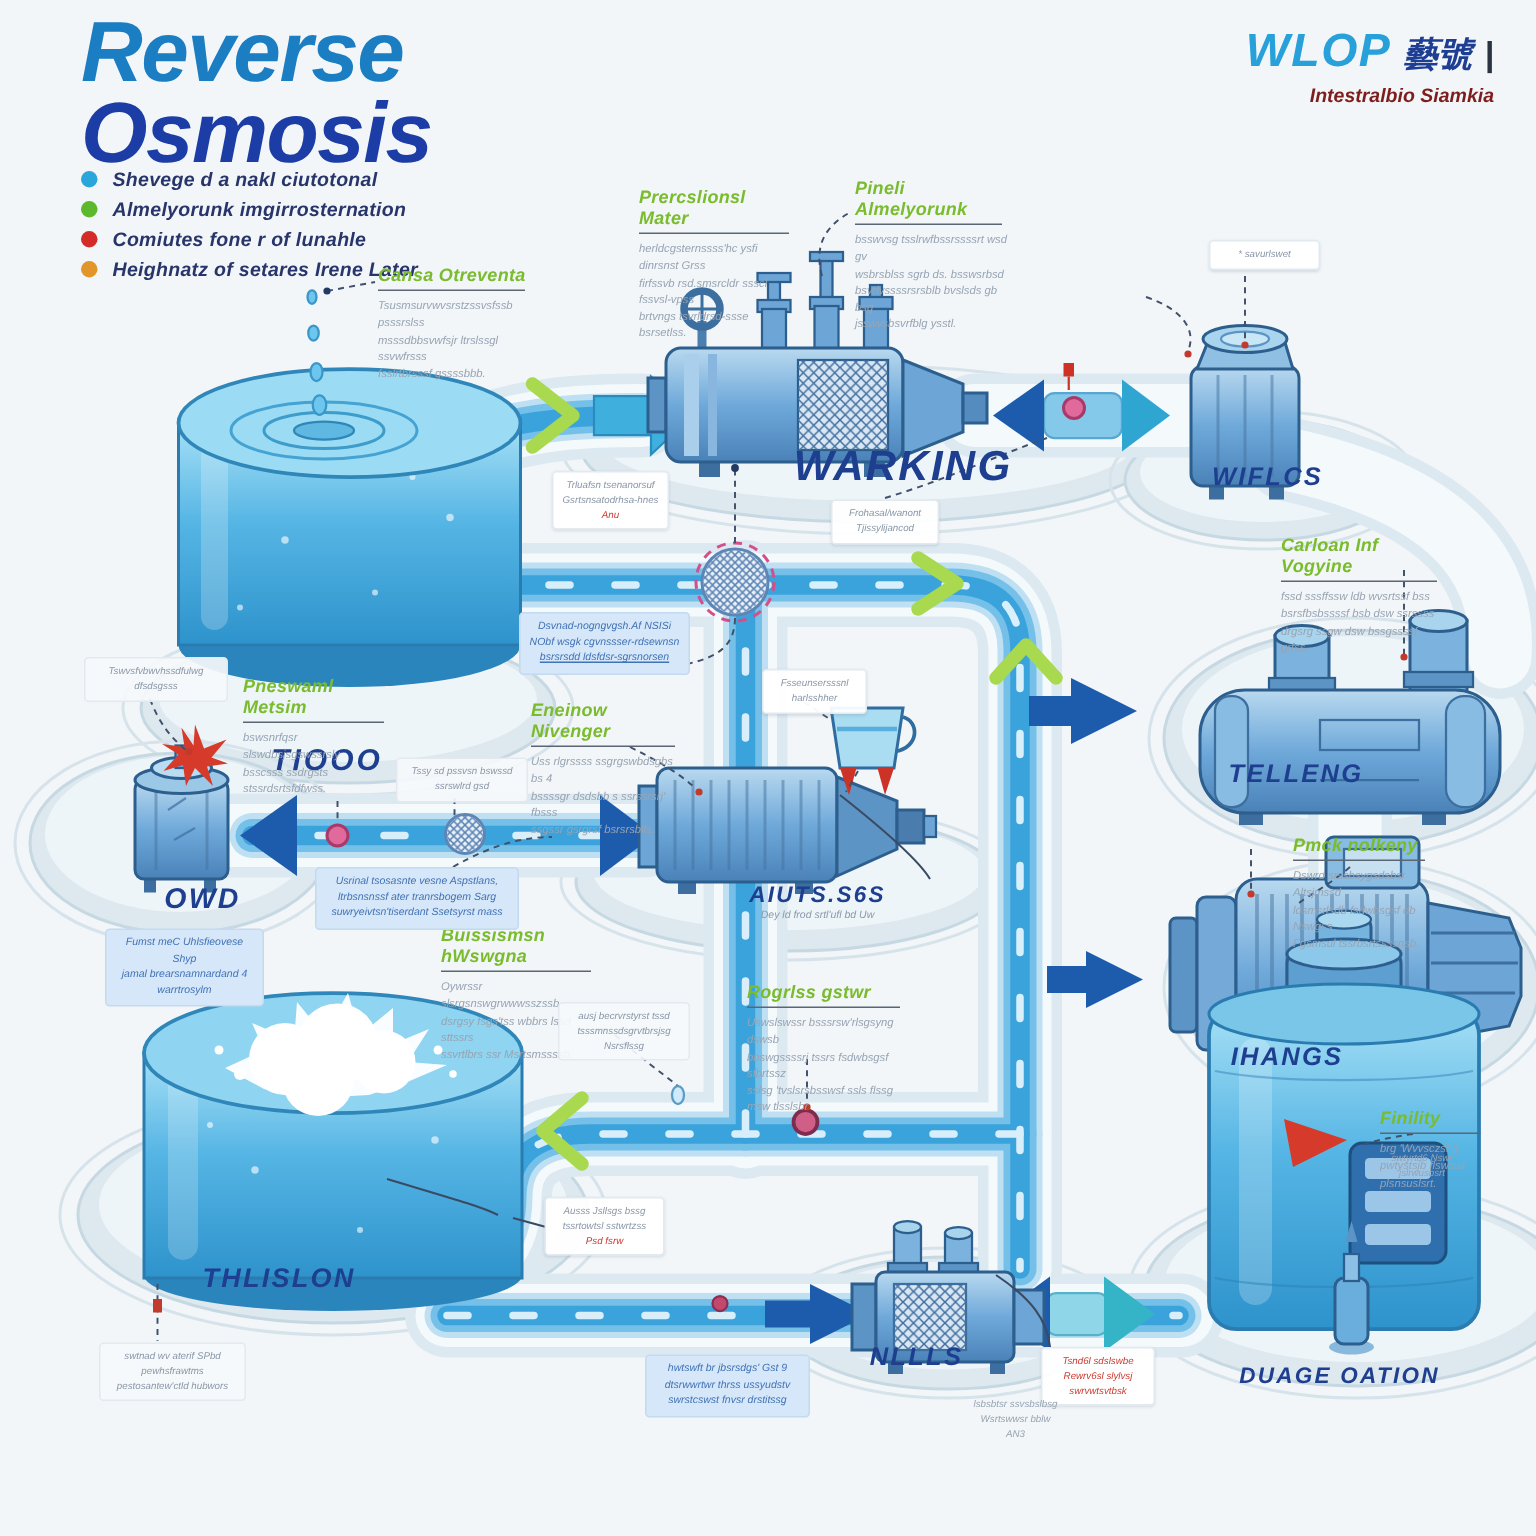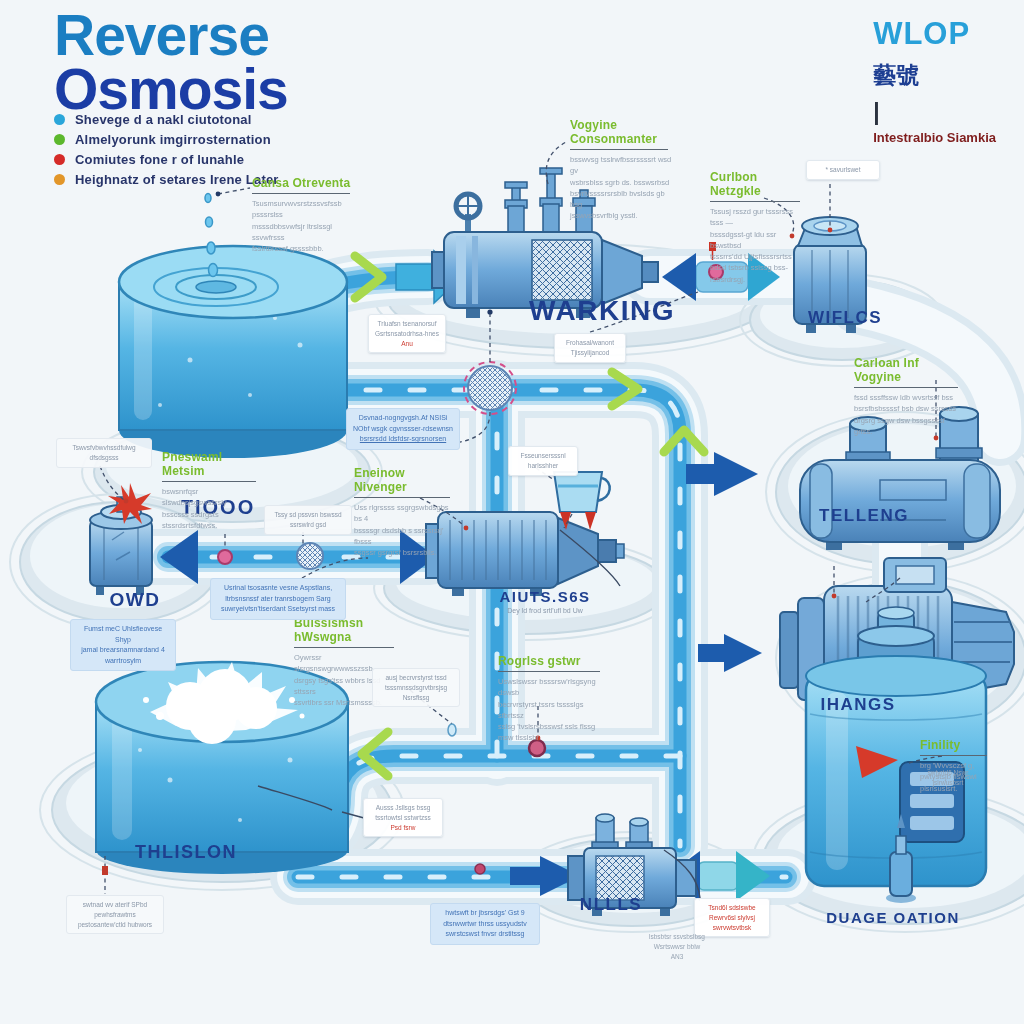--- a/index.html
+++ b/index.html
@@ -1,26 +1,26 @@
 <!DOCTYPE html>
 <html><head>
 <meta charset="utf-8">
 <style>
   html,body{margin:0;padding:0;}
   body{width:1024px;height:1024px;position:relative;overflow:hidden;
        background:#f2f6f9;font-family:"Liberation Sans",sans-serif;}
-  #stage{position:absolute;inset:0;width:1024px;height:996px;}
+  #stage{position:absolute;inset:0;width:1024px;height:996px;font-style:italic;}
   svg{position:absolute;inset:0;}
 
   .title{position:absolute;left:54px;top:8px;font-weight:800;line-height:.95;letter-spacing:-1px;z-index:6;}
   .t1{font-size:57px;color:#1b7ec2;}
   .t2{font-size:57px;color:#1b3da5;}
 
   .brand{position:absolute;right:28px;top:16px;text-align:right;z-index:6;}
-  .brand-row{display:flex;justify-content:flex-end;align-items:baseline;gap:8px;flex-direction:column;}
+  .brand-row{display:flex;justify-content:flex-end;align-items:baseline;gap:8px;}
   .b-name{font-size:31px;font-weight:800;color:#28a0d9;letter-spacing:1px;}
   .b-cjk{font-size:23px;font-weight:bold;color:#1d3e92;}
   .b-mark{font-size:23px;color:#2b3340;font-weight:bold;}
   .b-sub{font-size:13px;font-weight:bold;color:#7f1d1d;margin-top:4px;}
 
   .footer{position:absolute;left:872px;top:942px;text-align:center;z-index:6;}
   .f-name{font-size:35px;font-weight:800;color:#1c3da0;letter-spacing:-.5px;}
   .f-sub{font-size:8px;font-weight:bold;color:#2d51b0;letter-spacing:.8px;}
 
   .legend{position:absolute;left:54px;top:112px;z-index:6;}
@@ -509,36 +509,35 @@
 <div class="station" style="left:611px;top:895px;font-size:17px">NLLLS</div>
 <div class="station" style="left:893px;top:909px;font-size:15px">DUAGE OATION</div>
 
 <div class="callout" style="left:252px;top:176px;width:102px">
   <div class="c-title">Cansa Otreventa</div>
   <div class="c-div"></div>
   <div class="c-line">Tsusmsurvwvsrstzssvsfssb psssrslss</div>
   <div class="c-line">msssdbbsvwfsjr ltrslssgl ssvwfrsss</div>
   <div class="c-line">fsslrtbrsssf gssssbbb.</div>
 </div>
+<div class="callout" style="left:426px;top:124px;width:104px">
+  <div class="c-title">Prercslionsl Mater</div>
+  <div class="c-div"></div>
+  <div class="c-line">herldcgsternssss'hc ysfi dinrsnst Grss</div>
+  <div class="c-line">firfssvb rsd.smsrcldr ssscl fssvsl-vpss</div>
+  <div class="c-line">brtvngs tsvrldrsd-ssse bsrsetlss.</div>
+</div>
 <div class="callout" style="left:570px;top:118px;width:102px">
-  <div class="c-title">Vogyine Consonmanter</div>
+  <div class="c-title">Pineli Almelyorunk</div>
   <div class="c-div"></div>
   <div class="c-line">bsswvsg tsslrwfbssrssssrt wsd gv</div>
   <div class="c-line">wsbrsblss sgrb ds. bsswsrbsd</div>
   <div class="c-line">bsvrlvssssrsrsblb bvslsds gb bsg</div>
   <div class="c-line">jsswvsbsvrfblg ysstl.</div>
 </div>
-<div class="callout" style="left:710px;top:170px;width:94px">
-  <div class="c-title">Curlbon Netzgkle</div>
-  <div class="c-div"></div>
-  <div class="c-line">Tssusj rsszd gur tsssrsss tsss —</div>
-  <div class="c-line">bsssdgsst-gt ldu ssr bswstbsd</div>
-  <div class="c-line">tsssrrs'dd Ujjtsfisssrsrtss</div>
-  <div class="c-line">bdsd tsbsrb sslssg bss-rsbsrdrsgj.</div>
-</div>
 <div class="callout" style="left:854px;top:356px;width:108px">
   <div class="c-title">Carloan Inf Vogyine</div>
   <div class="c-div"></div>
   <div class="c-line">fssd sssffssw ldb wvsrtssf bss</div>
   <div class="c-line">bsrsfbsbssssf bsb dsw ssrssss</div>
   <div class="c-line">drgsrg ssgw dsw bssgssssf grfss.</div>
 </div>
 <div class="callout" style="left:162px;top:450px;width:98px">
   <div class="c-title">Pneswaml Metsim</div>
   <div class="c-div"></div>
@@ -557,22 +556,29 @@
   <div class="c-title">Buissismsn hWswgna</div>
   <div class="c-div"></div>
   <div class="c-line">Oywrssr slsrgsnswgrwwwsszssb</div>
   <div class="c-line">dsrgsy fsgs'tss wbbrs lssd sttssrs</div>
   <div class="c-line">ssvrtlbrs ssr Msrtsmssssb.</div>
 </div>
 <div class="callout" style="left:498px;top:654px;width:106px">
   <div class="c-title">Rogrlss gstwr</div>
   <div class="c-div"></div>
   <div class="c-line">Uswslswssr bsssrsw'rlsgsyng dswsb</div>
-  <div class="c-line">becrvrstyrst tssrs tsssslgs sfbrtssz</div>
+  <div class="c-line">bbswgssssrj tssrs fsdwbsgsf sfbrtssz</div>
   <div class="c-line">sslsg 'tvslsrsbsswsf ssls flssg msw tlsslsbr</div>
+</div>
+<div class="callout" style="left:862px;top:556px;width:92px">
+  <div class="c-title">Pmck nolkeny</div>
+  <div class="c-div"></div>
+  <div class="c-line">Dswrd srssbsygsdsbsr Altsjmssd</div>
+  <div class="c-line">ldsmsrlsdb fsdwbsgsf db Nswgss</div>
+  <div class="c-line">Fgsmsul tssrbsrtssssnsb.</div>
 </div>
 <div class="callout" style="left:920px;top:738px;width:70px">
   <div class="c-title">Finility</div>
   <div class="c-div"></div>
   <div class="c-line">brg 'Wvvsczsf g,</div>
   <div class="c-line">pwtystsjb flswswi</div>
   <div class="c-line">plsnsuslsrt.</div>
 </div>
 
 <div class="box box-white" style="left:368px;top:314px;width:66px">

